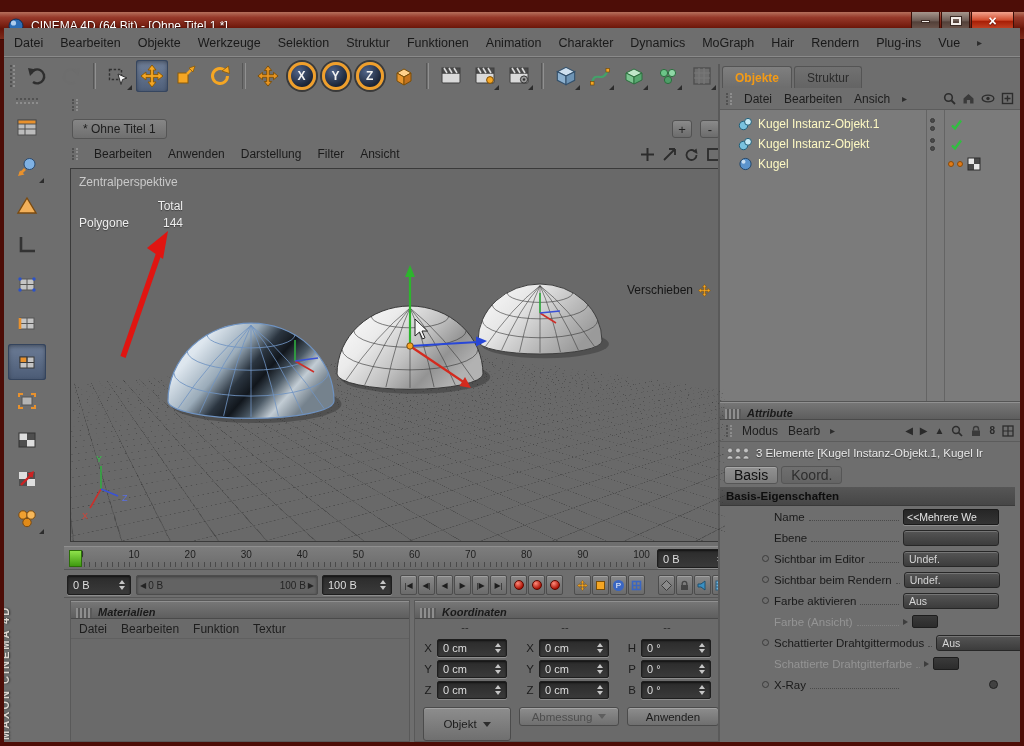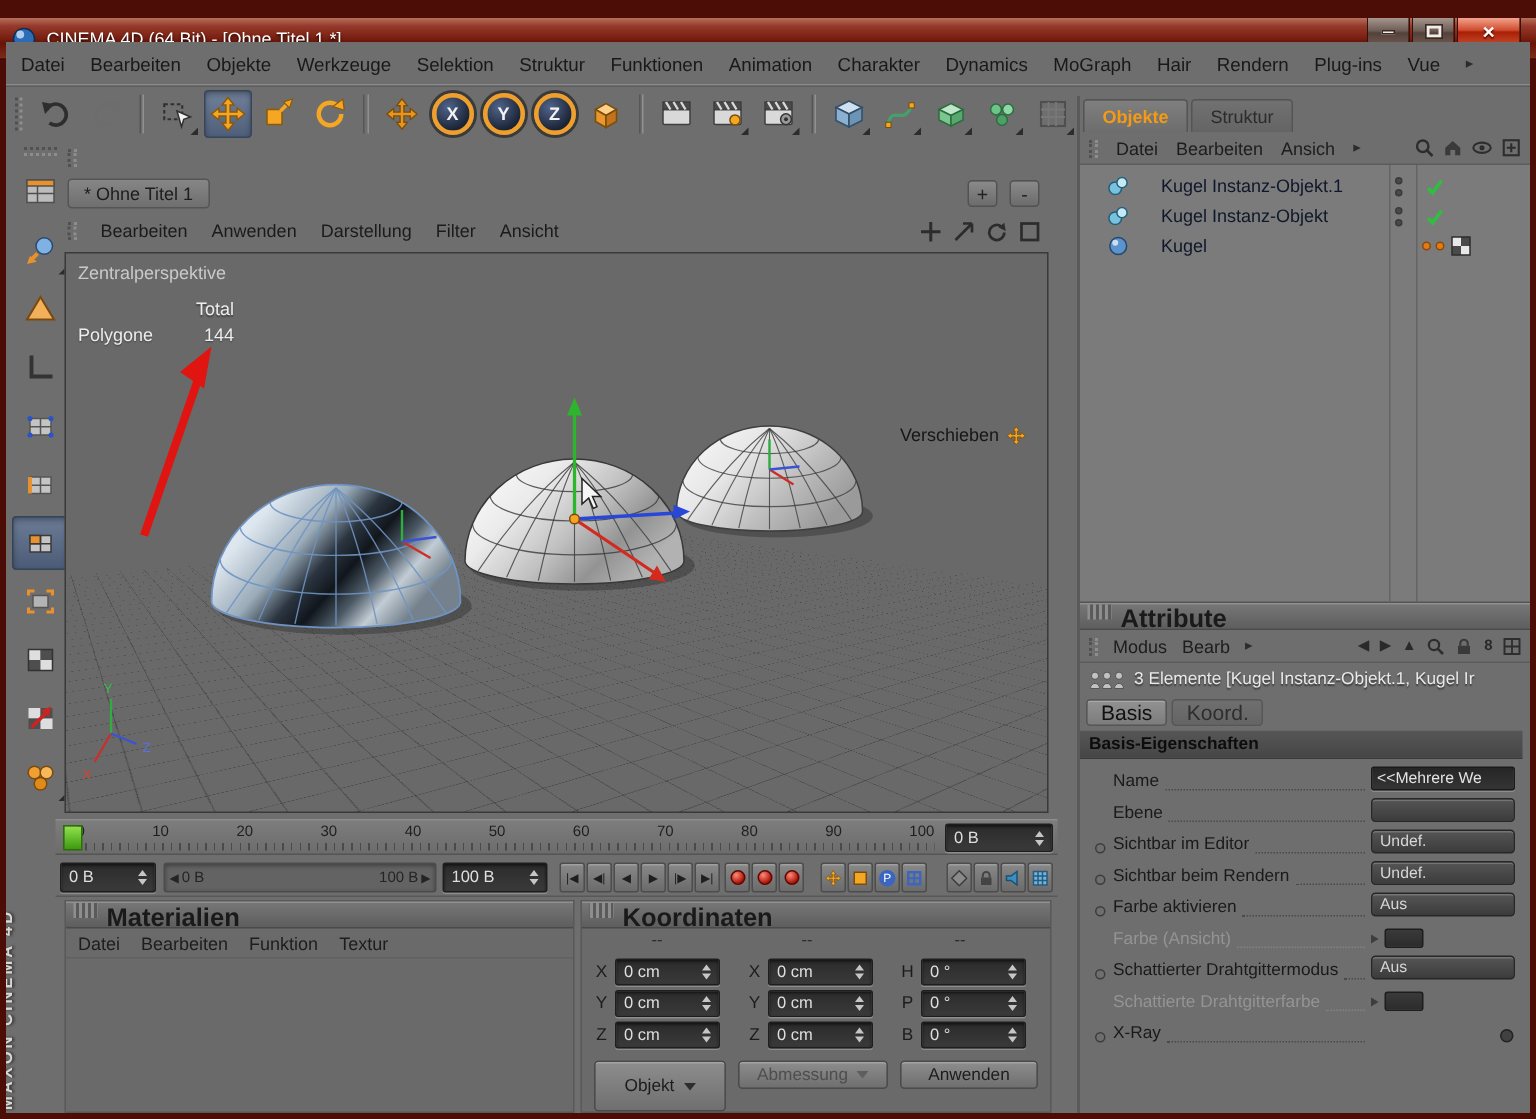--- a/index.html
+++ b/index.html
@@ -39,21 +39,21 @@
 
 
 .palette{position:absolute;left:0;top:66px;bottom:0;width:46px;display:flex;flex-direction:column;align-items:center;padding-top:4px;}
 .grip-h{height:6px;width:22px;border-top:2px dotted #515151;border-bottom:2px dotted #8d8d8d;margin-bottom:6px;}
 .pbtn{width:38px;height:36px;display:flex;align-items:center;justify-content:center;border-radius:3px;margin-bottom:3px;position:relative;flex:0 0 auto;}
 .pbtn.active{background:linear-gradient(#6d7d97,#4b5b75);box-shadow:inset 0 0 0 1px #34445d,inset 0 2px 5px rgba(0,0,0,.45);}
 .brand{position:absolute;left:-5px;bottom:2px;height:160px;width:20px;writing-mode:vertical-rl;transform:rotate(180deg);
  color:#ded7d1;font-size:11px;font-weight:bold;letter-spacing:2px;text-shadow:0 1px 2px rgba(0,0,0,.6);z-index:5;}
 
 
-.center{position:absolute;left:33px;top:66px;width:668px;bottom:0;}
+.center{position:absolute;left:60px;top:66px;width:668px;bottom:0;}
 .vp-strip{position:absolute;left:0;top:0;right:0;height:22px;display:flex;align-items:center;padding-left:8px;}
 .vp-tabs{position:absolute;left:0;top:22px;right:0;height:26px;}
 .vtab{position:absolute;left:8px;top:3px;height:20px;padding:0 10px;background:linear-gradient(#868686,#6f6f6f);
  border:1px solid #555;border-radius:3px;color:#1d1d1d;font-size:12px;display:flex;align-items:center;}
 .vp-addbtn{position:absolute;top:4px;width:20px;height:18px;background:linear-gradient(#8a8a8a,#6c6c6c);
  border:1px solid #525252;border-radius:3px;color:#222;font-size:13px;display:flex;align-items:center;justify-content:center;}
 .vp-menu{position:absolute;left:0;top:48px;right:0;height:24px;display:flex;align-items:center;gap:16px;padding-left:8px;font-size:12px;color:#1b1b1b;}
 .vp-navicons{margin-left:auto;display:flex;gap:5px;padding-right:10px;}
 .nico{width:17px;height:17px;display:flex;align-items:center;justify-content:center;}
 .vp-canvas{position:absolute;left:6px;top:74px;width:656px;height:374px;background:#696969;border:1px solid #3a3a3a;overflow:hidden;}
@@ -89,23 +89,23 @@
 .t-range .sp{flex:1;}
 .t-dur{position:absolute;left:258px;top:3px;width:70px;height:20px;}
 .sbtn{width:17px;height:20px;background:linear-gradient(#898989,#6b6b6b);border:1px solid #4d4d4d;box-shadow:inset 0 1px 0 #a0a0a0;
  border-radius:2px;color:#1e1e1e;font-size:8px;display:flex;align-items:center;justify-content:center;flex:0 0 auto;white-space:nowrap;}
 .tgroup{position:absolute;top:3px;display:flex;gap:1px;}
 .rec{width:10px;height:10px;border-radius:50%;background:radial-gradient(circle at 35% 30%,#ff8a7a,#a80d00 75%);border:1px solid #5c0800;}
 .mini{display:block;}
 
 
 .bottom{position:absolute;left:0;top:506px;right:0;bottom:0;}
-.phdr{height:18px;display:flex;align-items:flex-start;gap:6px;padding-left:5px;
+.phdr{height:18px;display:flex;align-items:flex-end;gap:6px;padding-left:5px;
  background:linear-gradient(#767676,#5e5e5e);border-top:1px solid #909090;border-bottom:1px solid #4a4a4a;
- font-size:17px;font-weight:bold;color:#1a1a1a;}
+ font-size:11px;font-weight:bold;color:#1a1a1a;font-style:italic;}
 .phdr::before{content:"";width:16px;height:10px;background:repeating-linear-gradient(90deg,#8e8e8e 0 2px,#5a5a5a 2px 4px);}
 .mrow{height:20px;display:flex;align-items:center;gap:14px;padding:0 8px;font-size:12px;color:#1d1d1d;border-bottom:1px solid #606060;}
 .materials{position:absolute;left:6px;top:0;width:340px;bottom:0;background:#6a6a6a;border:1px solid #595959;}
 .coords{position:absolute;left:350px;top:0;right:4px;bottom:0;background:#6a6a6a;border:1px solid #595959;}
 .dashrow{position:absolute;top:20px;left:0;right:0;height:16px;font-size:11px;color:#2a2a2a;}
 .dashrow span{position:absolute;width:40px;text-align:center;}
 .cfield{position:absolute;display:flex;align-items:center;gap:4px;height:18px;}
 .clbl{font-size:11.5px;color:#1c1c1c;width:10px;text-align:center;}
 .cfield .dfield{width:70px;height:18px;}
 .gbtn{background:linear-gradient(#8d8d8d,#6f6f6f);border:1px solid #4b4b4b;box-shadow:inset 0 1px 0 #a3a3a3;border-radius:3px;
@@ -118,40 +118,40 @@
 .tab{height:22px;padding:0 12px;display:flex;align-items:center;font-size:12px;border:1px solid #545454;border-bottom:none;
  border-radius:3px 3px 0 0;background:linear-gradient(#717171,#646464);color:#2b2b2b;}
 .tab.active{background:linear-gradient(#7f7f7f,#6d6d6d);}
 .tab.active .orange{color:#f49b15;font-weight:bold;}
 .om-menu{position:absolute;left:0;top:24px;right:0;height:22px;display:flex;align-items:center;gap:12px;padding:0 6px;font-size:12px;color:#1d1d1d;border-bottom:1px solid #5c5c5c;}
 .om-icons{margin-left:auto;display:flex;gap:6px;align-items:center;}
 .om-list{position:absolute;left:0;top:46px;right:0;height:292px;background:#7b7b7b;border-bottom:1px solid #555;overflow:hidden;}
 .om-vline{position:absolute;top:0;bottom:0;width:1px;background:#646464;}
 .om-row{position:absolute;left:0;right:0;height:20px;display:flex;align-items:center;}
 .om-row .oicon{position:absolute;left:18px;}
-.om-name{position:absolute;left:54px;font-size:12px;color:#0f172a;white-space:nowrap;}
+.om-name{position:absolute;left:38px;font-size:12px;color:#fef9c3;white-space:nowrap;}
 .om-dots{position:absolute;left:210px;display:flex;flex-direction:column;gap:3px;}
 .om-dots i{width:5px;height:5px;border-radius:50%;background:#4a4a4a;border:1px solid #3a3a3a;}
 .om-check{position:absolute;left:230px;}
 .om-tag{position:absolute;left:247px;}
 .hdots{position:absolute;left:228px;display:flex;gap:3px;}
 .hdots i{width:6px;height:6px;border-radius:50%;background:#e07b18;border:1px solid #8a4a08;}
 
 .attr-hdr{position:absolute;left:0;top:338px;right:0;}
 .attr-menu{position:absolute;left:0;top:356px;right:0;height:22px;display:flex;align-items:center;gap:10px;padding:0 6px;font-size:12px;color:#1d1d1d;border-bottom:1px solid #5c5c5c;}
 .attr-mico{margin-left:auto;display:flex;gap:7px;align-items:center;font-size:10px;color:#2a2a2a;}
 .attr-info{position:absolute;left:0;top:378px;right:0;height:22px;display:flex;align-items:center;gap:6px;padding:0 6px;font-size:11.5px;color:#e9e9e9;text-shadow:0 1px 1px rgba(0,0,0,.5);}
 .attr-tabs{position:absolute;left:0;top:400px;right:0;height:22px;display:flex;gap:3px;padding:2px 0 0 4px;}
 .atab{height:18px;padding:0 9px;display:flex;align-items:flex-end;font-size:14px;border-radius:3px;border:1px solid #565656;color:#2e2e2e;background:linear-gradient(#6f6f6f,#646464);}
 .atab.active{background:linear-gradient(#929292,#7c7c7c);color:#101010;box-shadow:inset 0 1px 0 #a8a8a8;}
 .attr-sec{position:absolute;left:0;top:422px;right:5px;height:20px;display:flex;align-items:center;padding-left:6px;
  background:linear-gradient(#565656,#464646);border-top:1px solid #6e6e6e;border-bottom:1px solid #3a3a3a;
  font-size:11.5px;font-weight:bold;color:#0d0d0d;}
 .attr-rows{position:absolute;left:0;top:442px;right:0;}
-.arow{height:21px;display:flex;align-items:flex-end;padding:0 10px;}
+.arow{height:21px;display:flex;align-items:center;padding:0 21px;margin-left:21px;}
 .adot{width:7px;height:7px;border-radius:50%;border:1.5px solid #3c3c3c;margin-right:5px;flex:0 0 auto;}
 .adot.none{visibility:hidden;}
 .albl{font-size:11.5px;color:#1a1a1a;white-space:nowrap;}
 .arow.dis .albl{color:#949494;}
 .lead{flex:1;border-bottom:1px dotted #4a4a4a;height:9px;margin:0 4px;min-width:4px;}
 .arow.dis .lead{border-color:#838383;}
 .wz{width:96px;display:flex;align-items:center;flex:0 0 auto;}
 .wtext{flex:1;height:16px;background:linear-gradient(#262626,#343434);border:1px solid #1a1a1a;box-shadow:0 1px 0 #8d8d8d;
  color:#e3e3e3;font-size:10.5px;display:flex;align-items:center;padding:0 3px;white-space:nowrap;overflow:hidden;border-radius:2px;}
 .wbtn{flex:1;height:16px;background:linear-gradient(#555,#3c3c3c);border:1px solid #272727;box-shadow:inset 0 1px 0 #757575;

